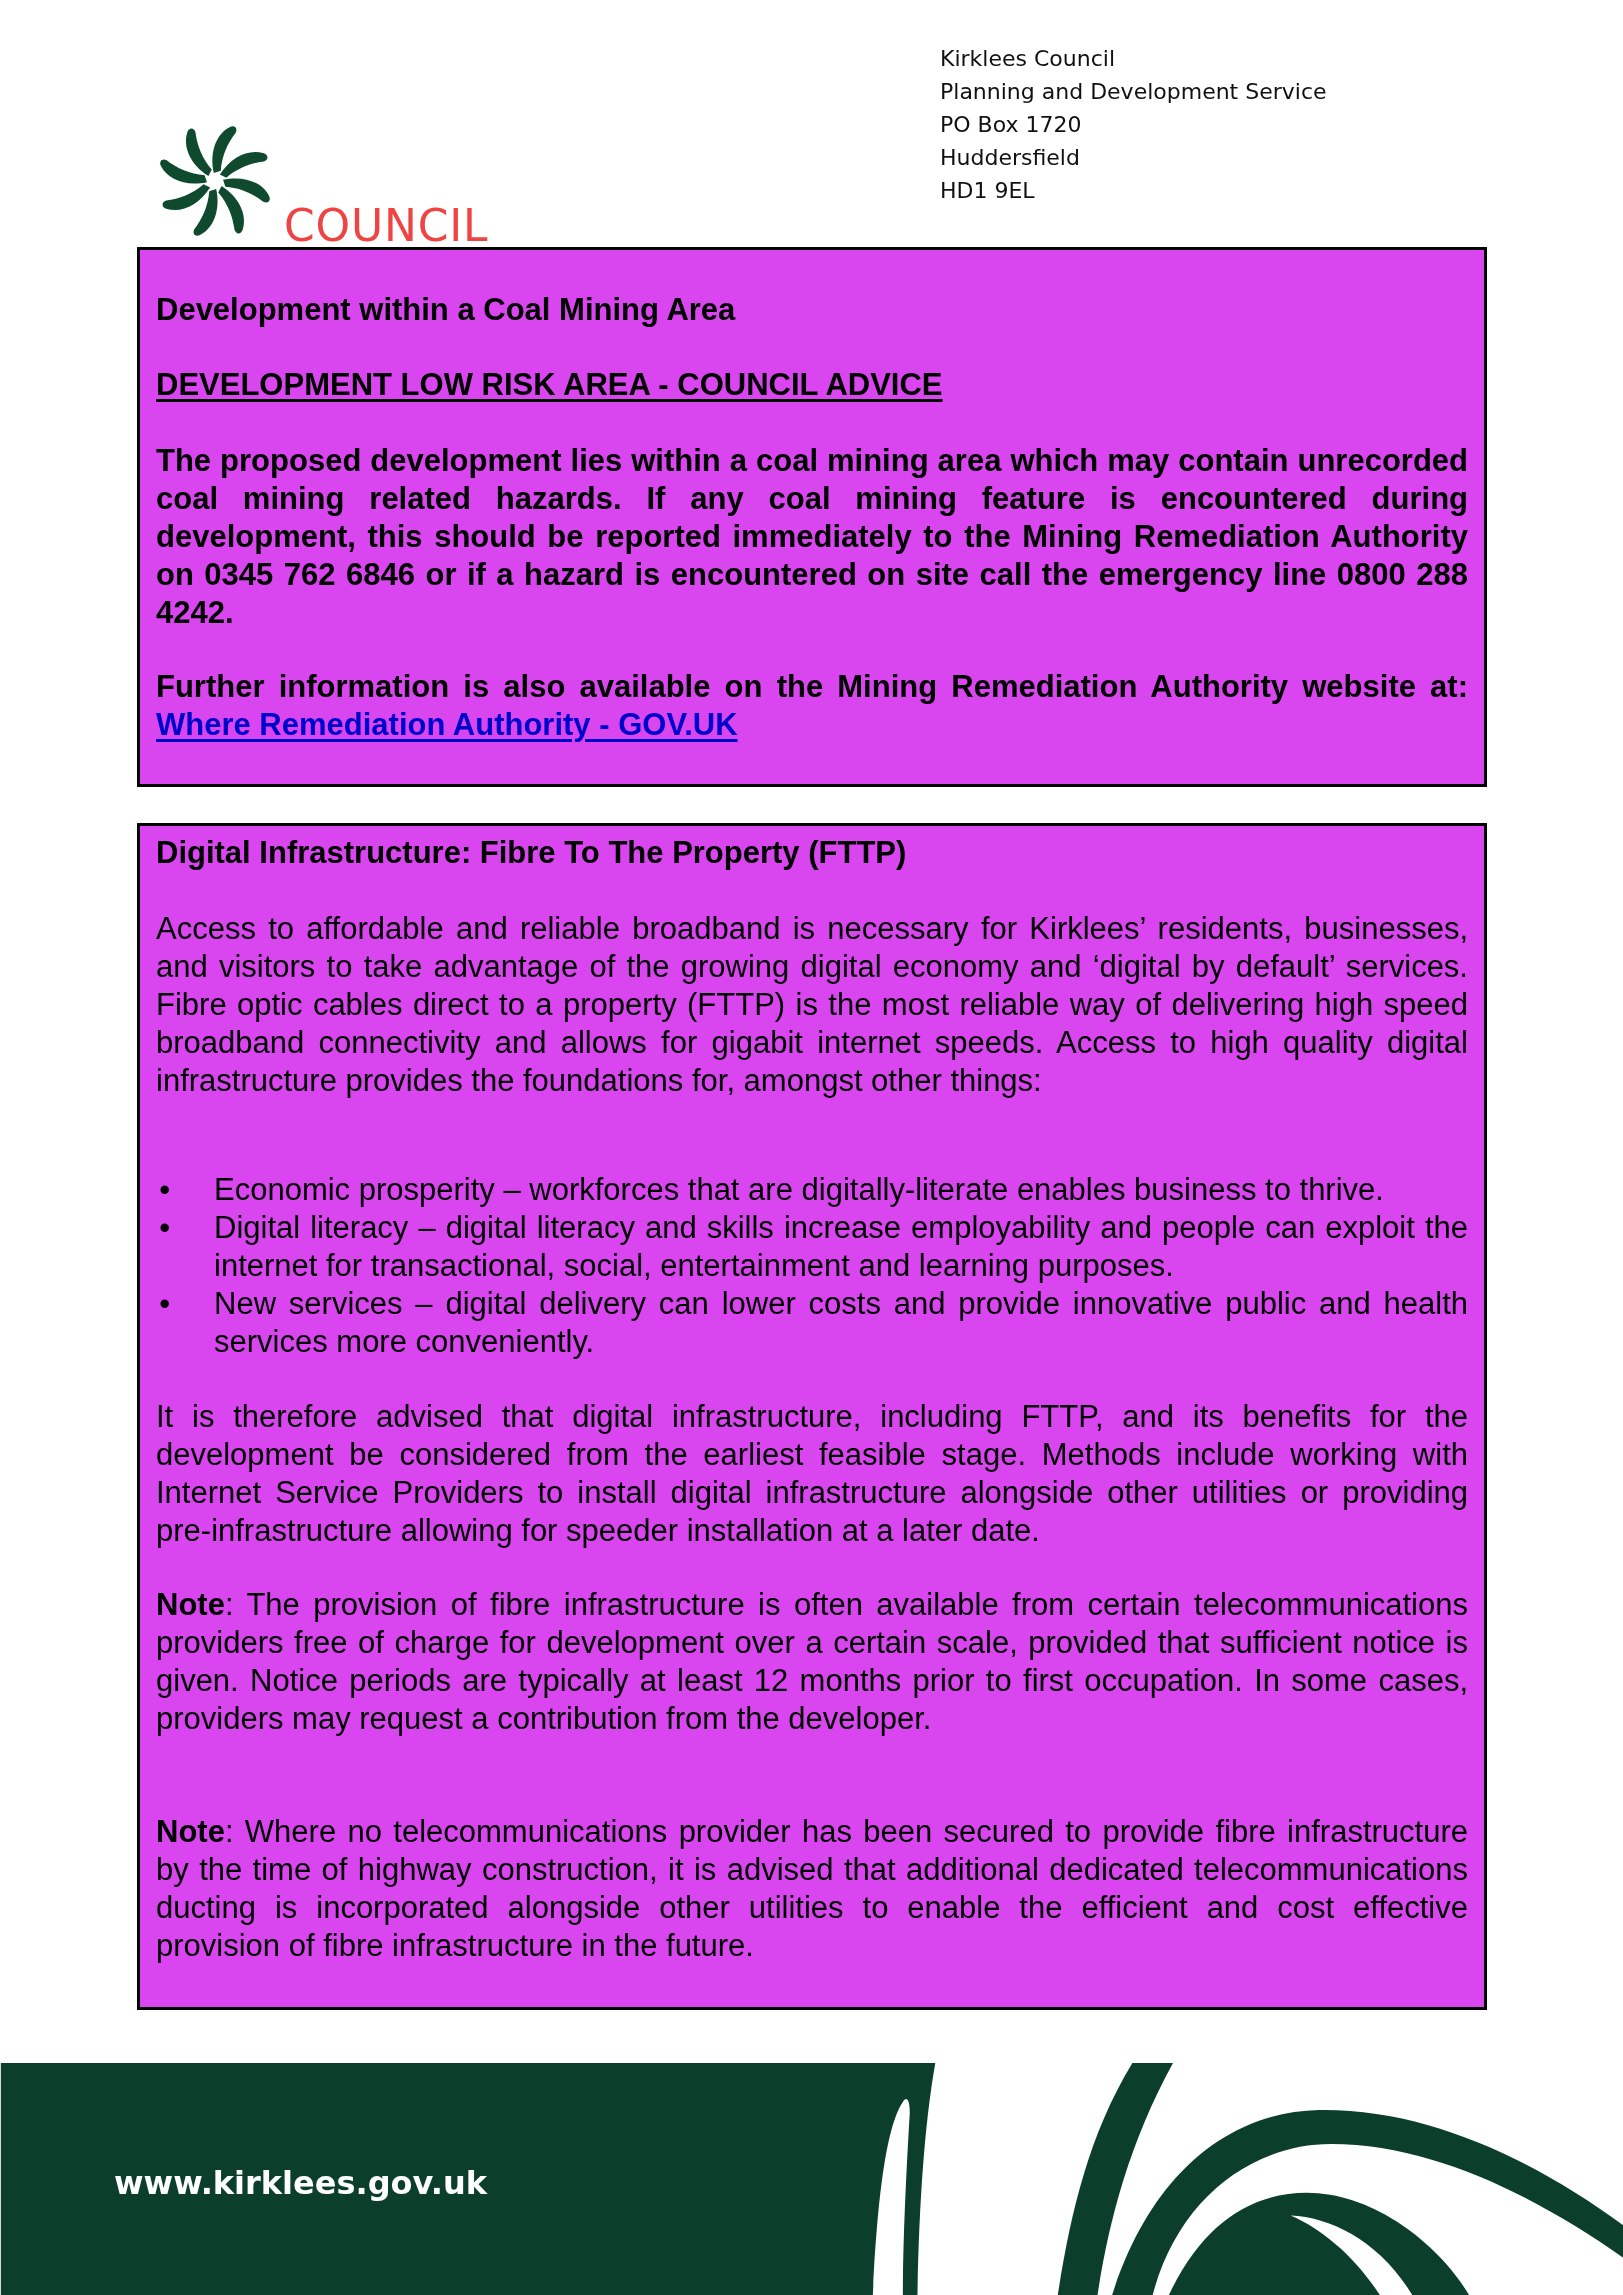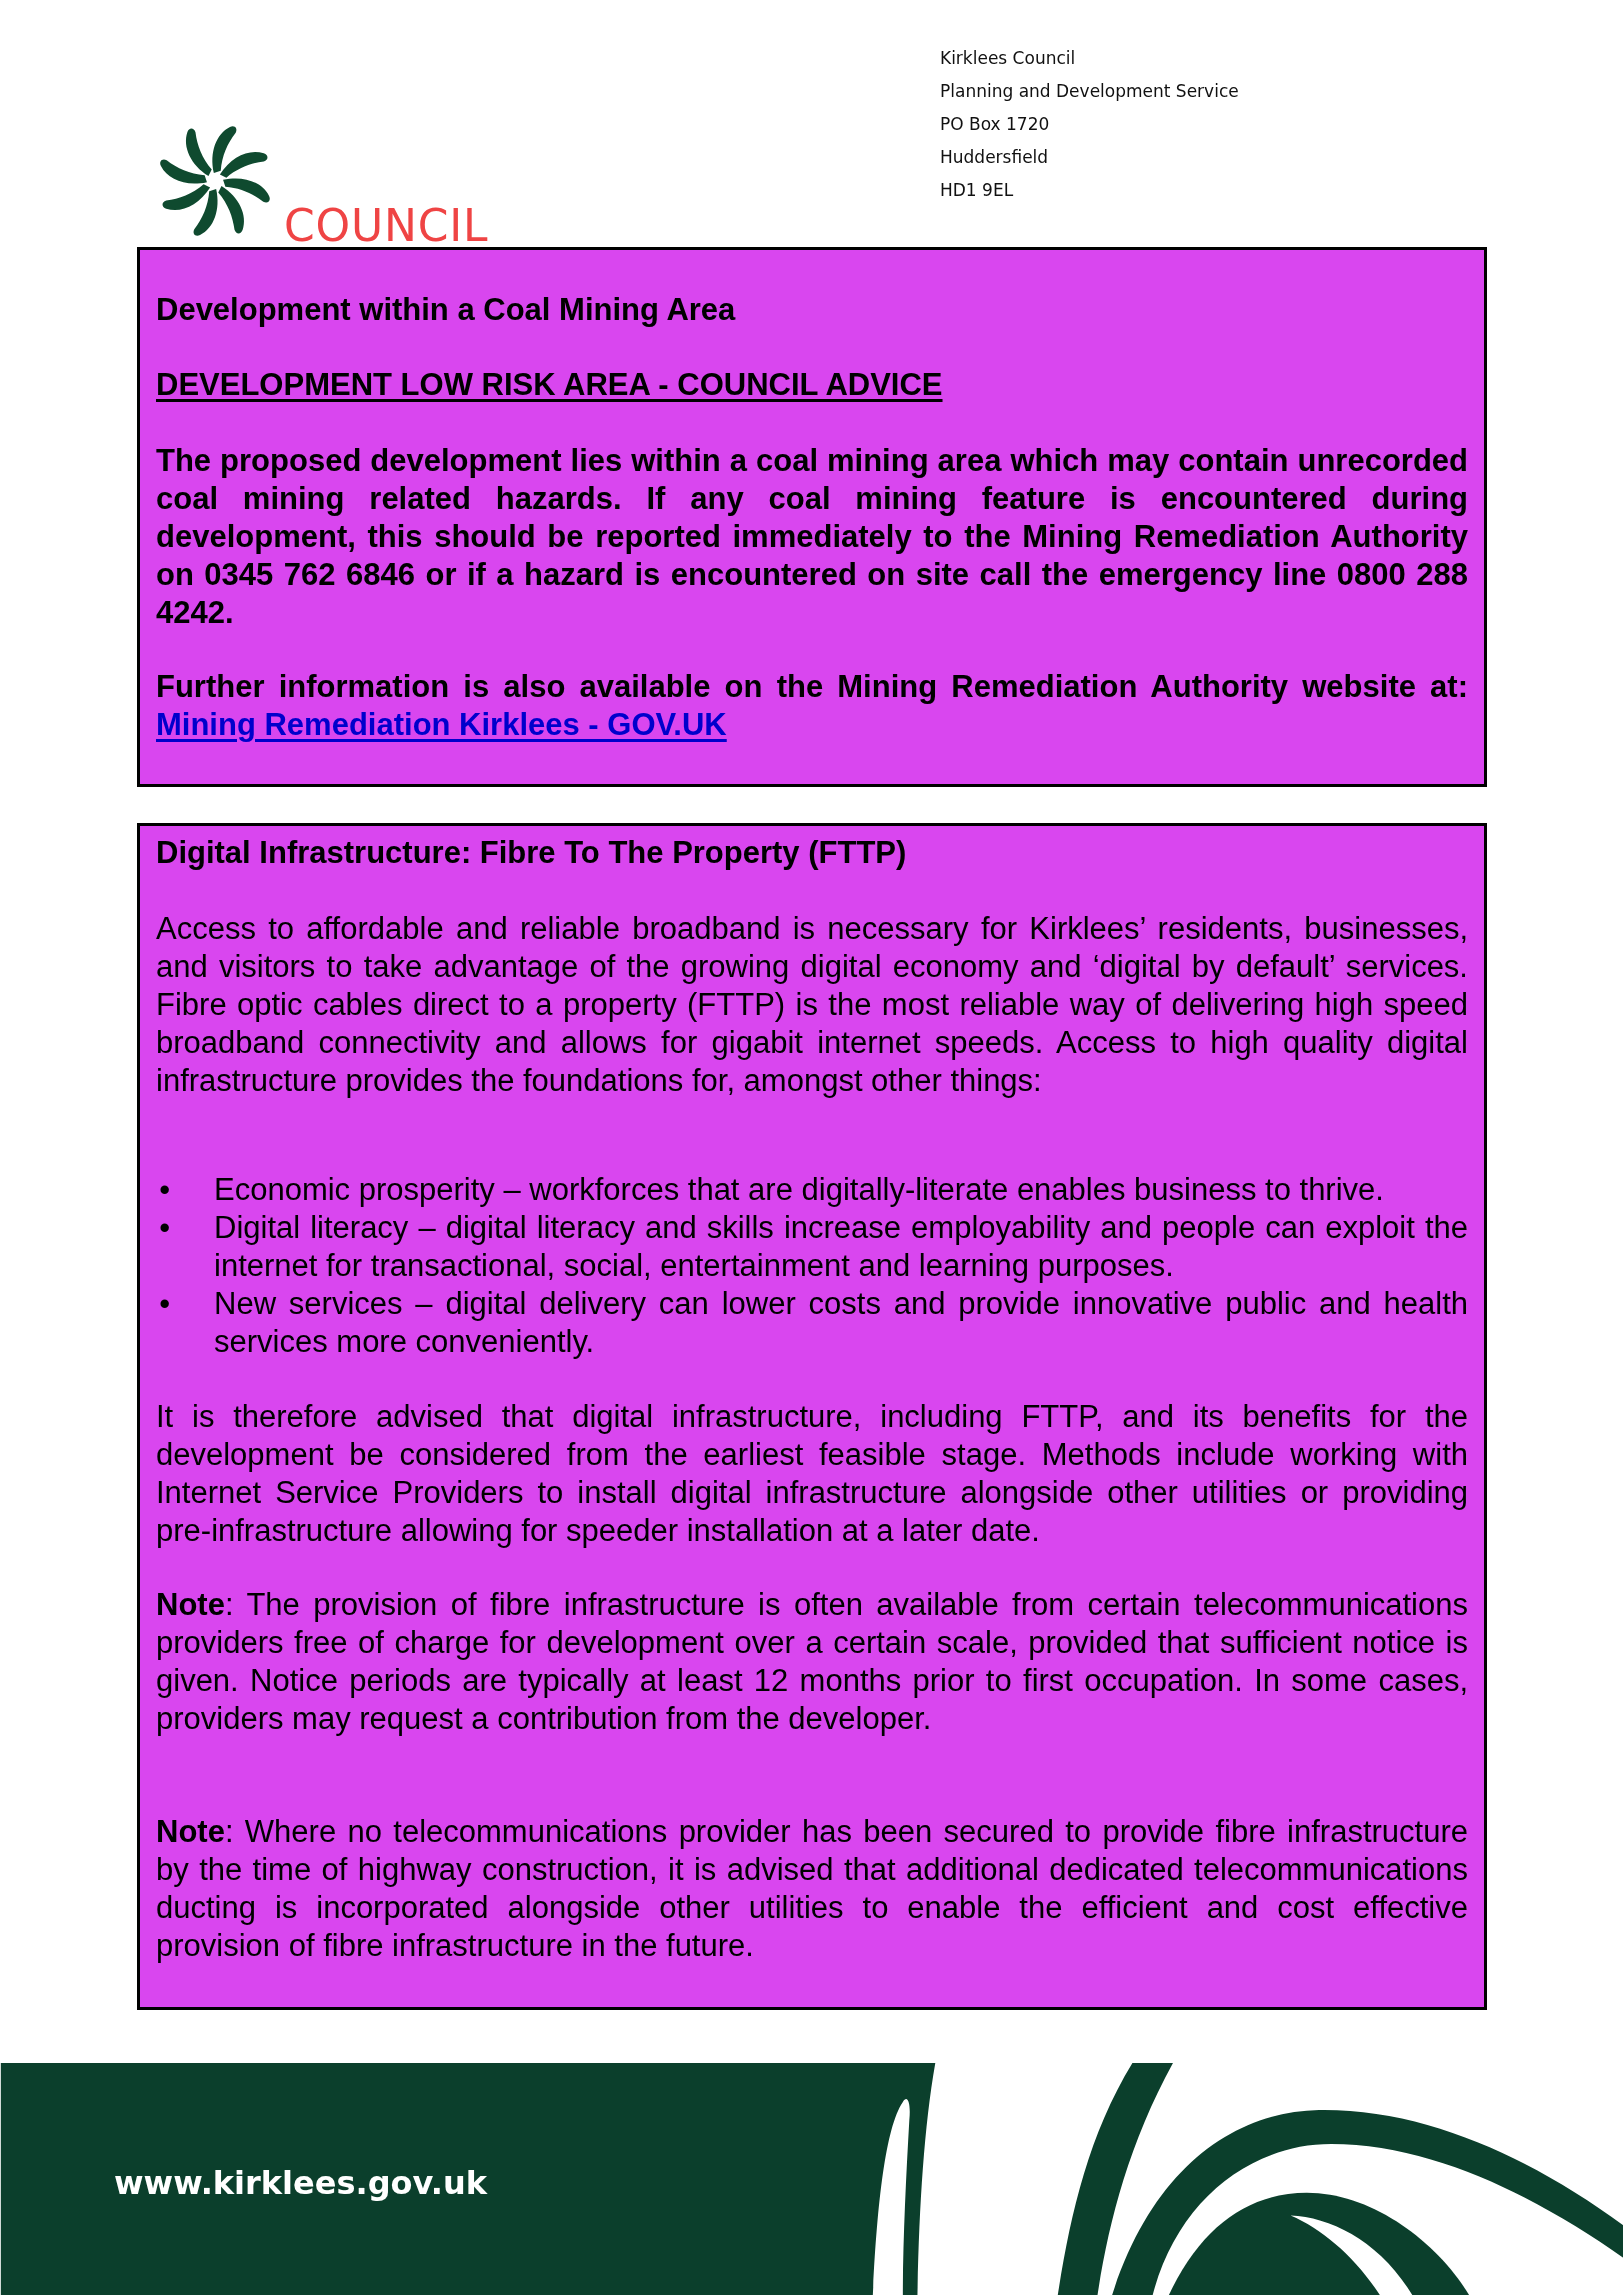--- a/index.html
+++ b/index.html
@@ -39,21 +39,21 @@
       font-size: 44px;
       color: #ef4444;
       letter-spacing: 0.8px;
       line-height: 1;
     }
     .address {
       position: absolute;
       left: 940px;
       top: 42px;
       font-family: "DejaVu Sans", sans-serif;
-      font-size: 17px;
+      font-size: 22px;
       line-height: 33px;
       color: #111;
     }
     .address div { white-space: nowrap; }
 
     .box {
       position: absolute;
       left: 137px;
       width: 1350px;
       border: 3.2px solid #000;
@@ -145,21 +145,21 @@
   <div>PO Box 1720</div>
   <div>Huddersfield</div>
   <div>HD1 9EL</div>
 </div>
 
 <section class="box box1">
   <div class="p bold" style="top:41px;">Development within a Coal Mining Area</div>
   <div class="p bold underline" style="top:116px;">DEVELOPMENT LOW RISK AREA - COUNCIL ADVICE</div>
   <div class="p bold" style="top:192px;">The proposed development lies within a coal mining area which may contain unrecorded coal mining related hazards. If any coal mining feature is encountered during development, this should be reported immediately to the Mining Remediation Authority on 0345 762 6846 or if a hazard is encountered on site call the emergency line 0800 288 4242.</div>
   <div class="p bold" style="top:418px;">
-    <span>Further information is also available on the Mining Remediation Authority website at: </span><a class="link" href="#">Mining Remediation Kirklees - GOV.UK</a>
+    <span>Further information is also available on the Mining Remediation Authority website at: </span><a class="link" href="#">Where Remediation Authority - GOV.UK</a>
   </div>
 </section>
 
 <section class="box box2">
   <div class="p bold" style="top:8px;">Digital Infrastructure: Fibre To The Property (FTTP)</div>
   <div class="p" style="top:84px;">Access to affordable and reliable broadband is necessary for Kirklees’ residents, businesses, and visitors to take advantage of the growing digital economy and ‘digital by default’ services. Fibre optic cables direct to a property (FTTP) is the most reliable way of delivering high speed broadband connectivity and allows for gigabit internet speeds. Access to high quality digital infrastructure provides the foundations for, amongst other things:</div>
   <ul class="bullets" style="top:345px;">
     <li><span class="dot">•</span><span>Economic prosperity – workforces that are digitally-literate enables business to thrive.</span></li>
     <li><span class="dot">•</span><span>Digital literacy – digital literacy and skills increase employability and people can exploit the internet for transactional, social, entertainment and learning purposes.</span></li>
     <li><span class="dot">•</span><span>New services – digital delivery can lower costs and provide innovative public and health services more conveniently.</span></li>

